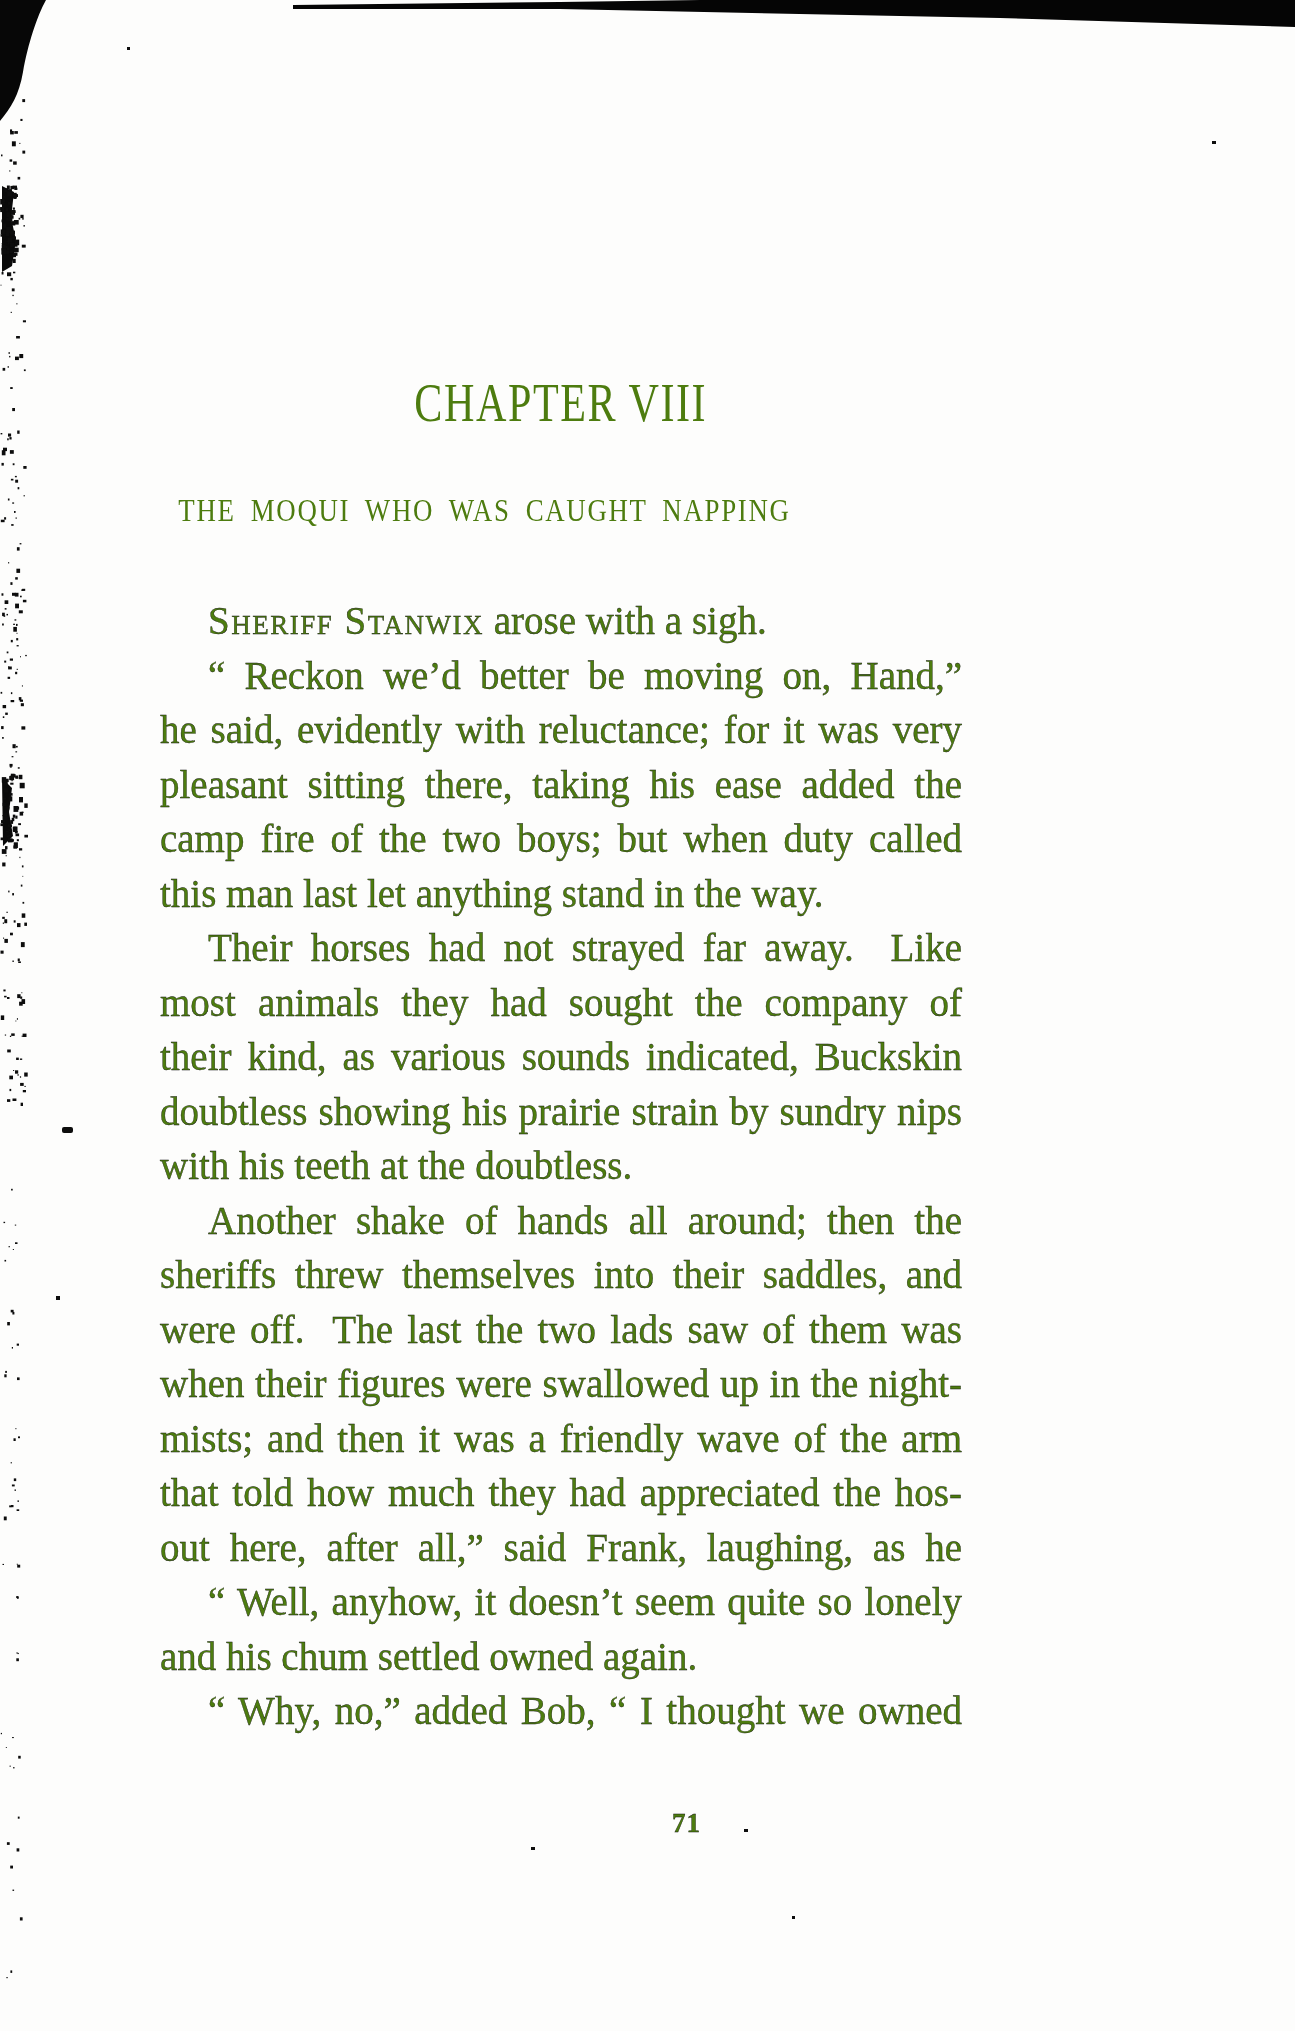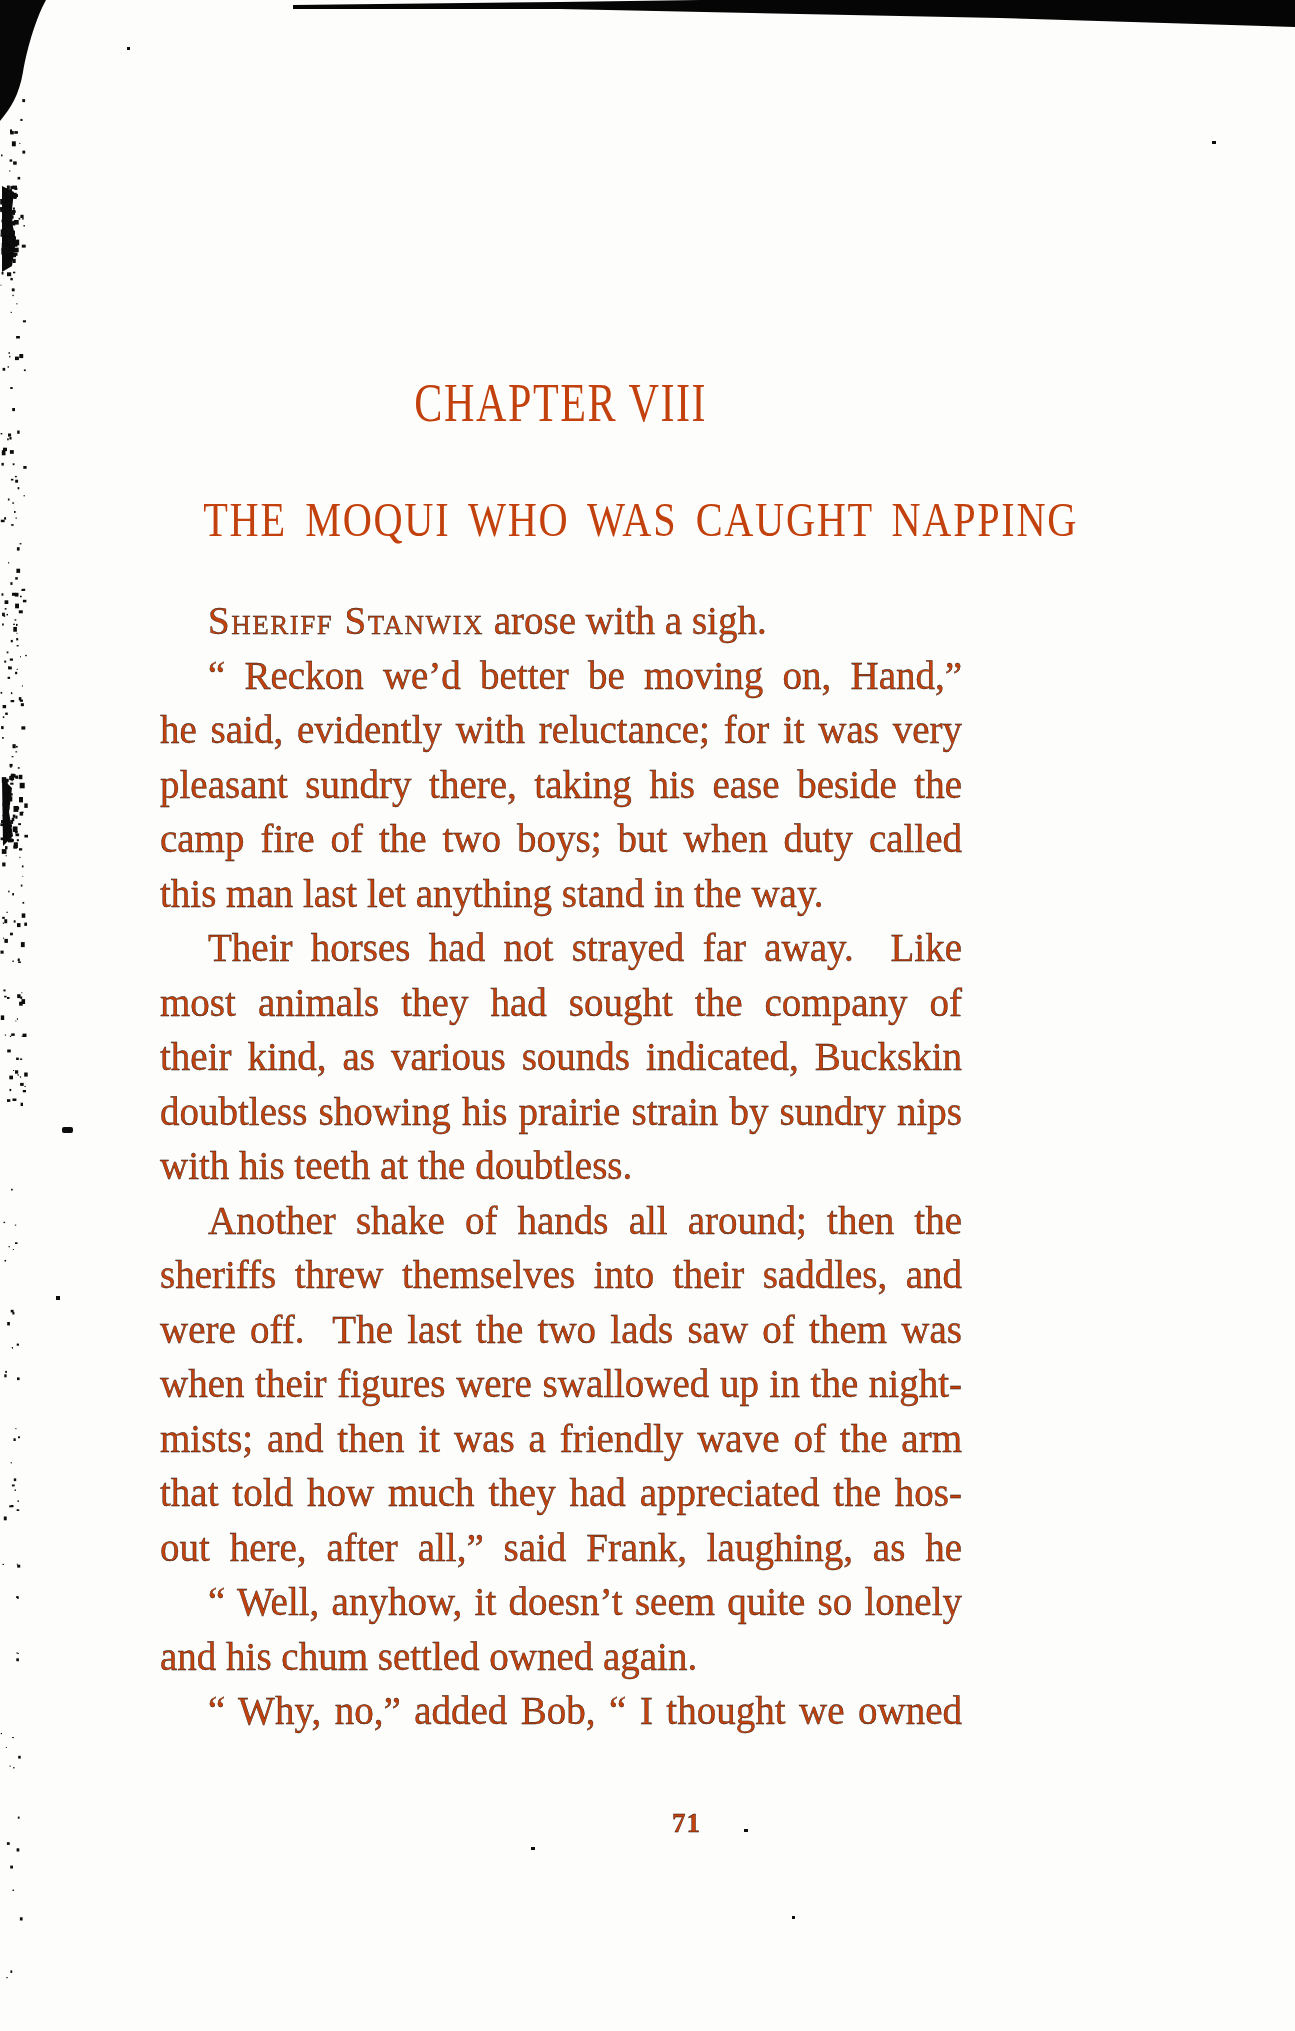--- a/index.html
+++ b/index.html
@@ -3,36 +3,36 @@
 <meta charset="utf-8">
 <style>
   html,body { margin:0; padding:0; }
   body { background:#e8e8e8; }
   .sheet {
     position:relative;
     width:1295px; height:2031px;
     margin:0 auto;
     background:#fdfdfc;
     overflow:hidden;
-    color:#c2410c;
+    color:#4d7c0f;
     font-family:"Liberation Serif","DejaVu Serif",serif;
   }
   .noise { position:absolute; left:0; top:0; width:1295px; height:2031px; pointer-events:none; }
 
   .chapter {
     position:absolute; left:160px; top:372px; width:802px;
     margin:0; text-align:center; font-weight:normal;
     font-size:54px; letter-spacing:2px; white-space:nowrap;
   }
   .chapter .squeeze { display:inline-block; transform:scaleX(0.78); transform-origin:center; }
 
   .subtitle {
     position:absolute; left:120px; top:492px; width:882px;
     margin:0; text-align:left; font-weight:normal;
-    font-size:48px; letter-spacing:2px; white-space:nowrap;
+    font-size:32px; letter-spacing:2px; white-space:nowrap;
   }
   .subtitle .squeeze2 { display:inline-block; transform:scaleX(0.84); transform-origin:center; word-spacing:8px; }
 
   .bodytext {
     position:absolute; left:160px; top:594px; width:802px;
     font-size:39px; line-height:54.5px;
     -webkit-text-stroke:0.35px #111;
   }
   .line { text-align:justify; text-align-last:justify; }
   .line.last { text-align-last:left; }
@@ -423,21 +423,21 @@
   </svg>
 
   <h1 class="chapter"><span class="squeeze">CHAPTER VIII</span></h1>
 
   <h2 class="subtitle"><span class="squeeze2">THE MOQUI WHO WAS CAUGHT NAPPING</span></h2>
 
   <div class="bodytext">
       <div class="line indent last"><span class="lead">Sheriff Stanwix</span><span> arose with a sigh.</span></div>
       <div class="line indent"><span>“ Reckon we’d better be moving on, Hand,”</span></div>
       <div class="line"><span>he said, evidently with reluctance; for it was very</span></div>
-      <div class="line"><span>pleasant sundry there, taking his ease beside the</span></div>
+      <div class="line"><span>pleasant sitting there, taking his ease added the</span></div>
       <div class="line"><span>camp fire of the two boys; but when duty called</span></div>
       <div class="line last"><span>this man last let anything stand in the way.</span></div>
       <div class="line indent"><span>Their horses had not strayed far away.&nbsp; Like</span></div>
       <div class="line"><span>most animals they had sought the company of</span></div>
       <div class="line"><span>their kind, as various sounds indicated, Buckskin</span></div>
       <div class="line"><span>doubtless showing his prairie strain by sundry nips</span></div>
       <div class="line last"><span>with his teeth at the doubtless.</span></div>
       <div class="line indent"><span>Another shake of hands all around; then the</span></div>
       <div class="line"><span>sheriffs threw themselves into their saddles, and</span></div>
       <div class="line"><span>were off.&nbsp; The last the two lads saw of them was</span></div>

